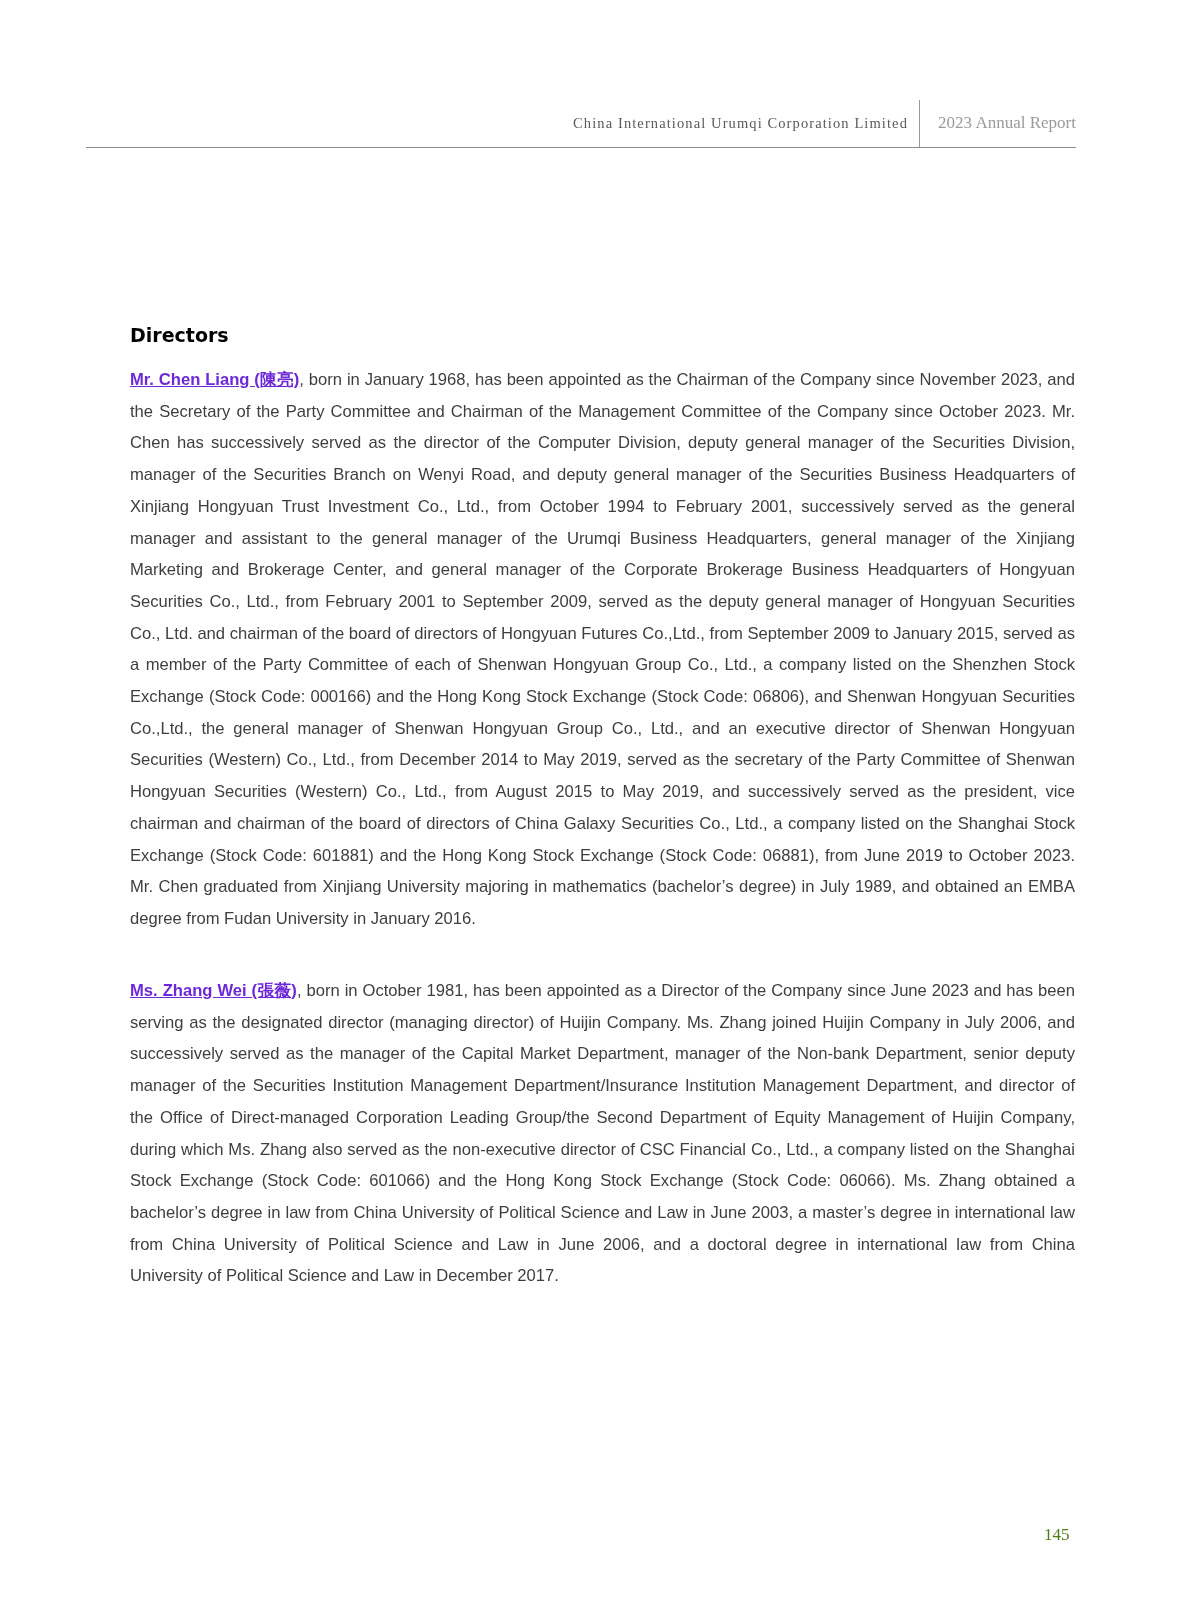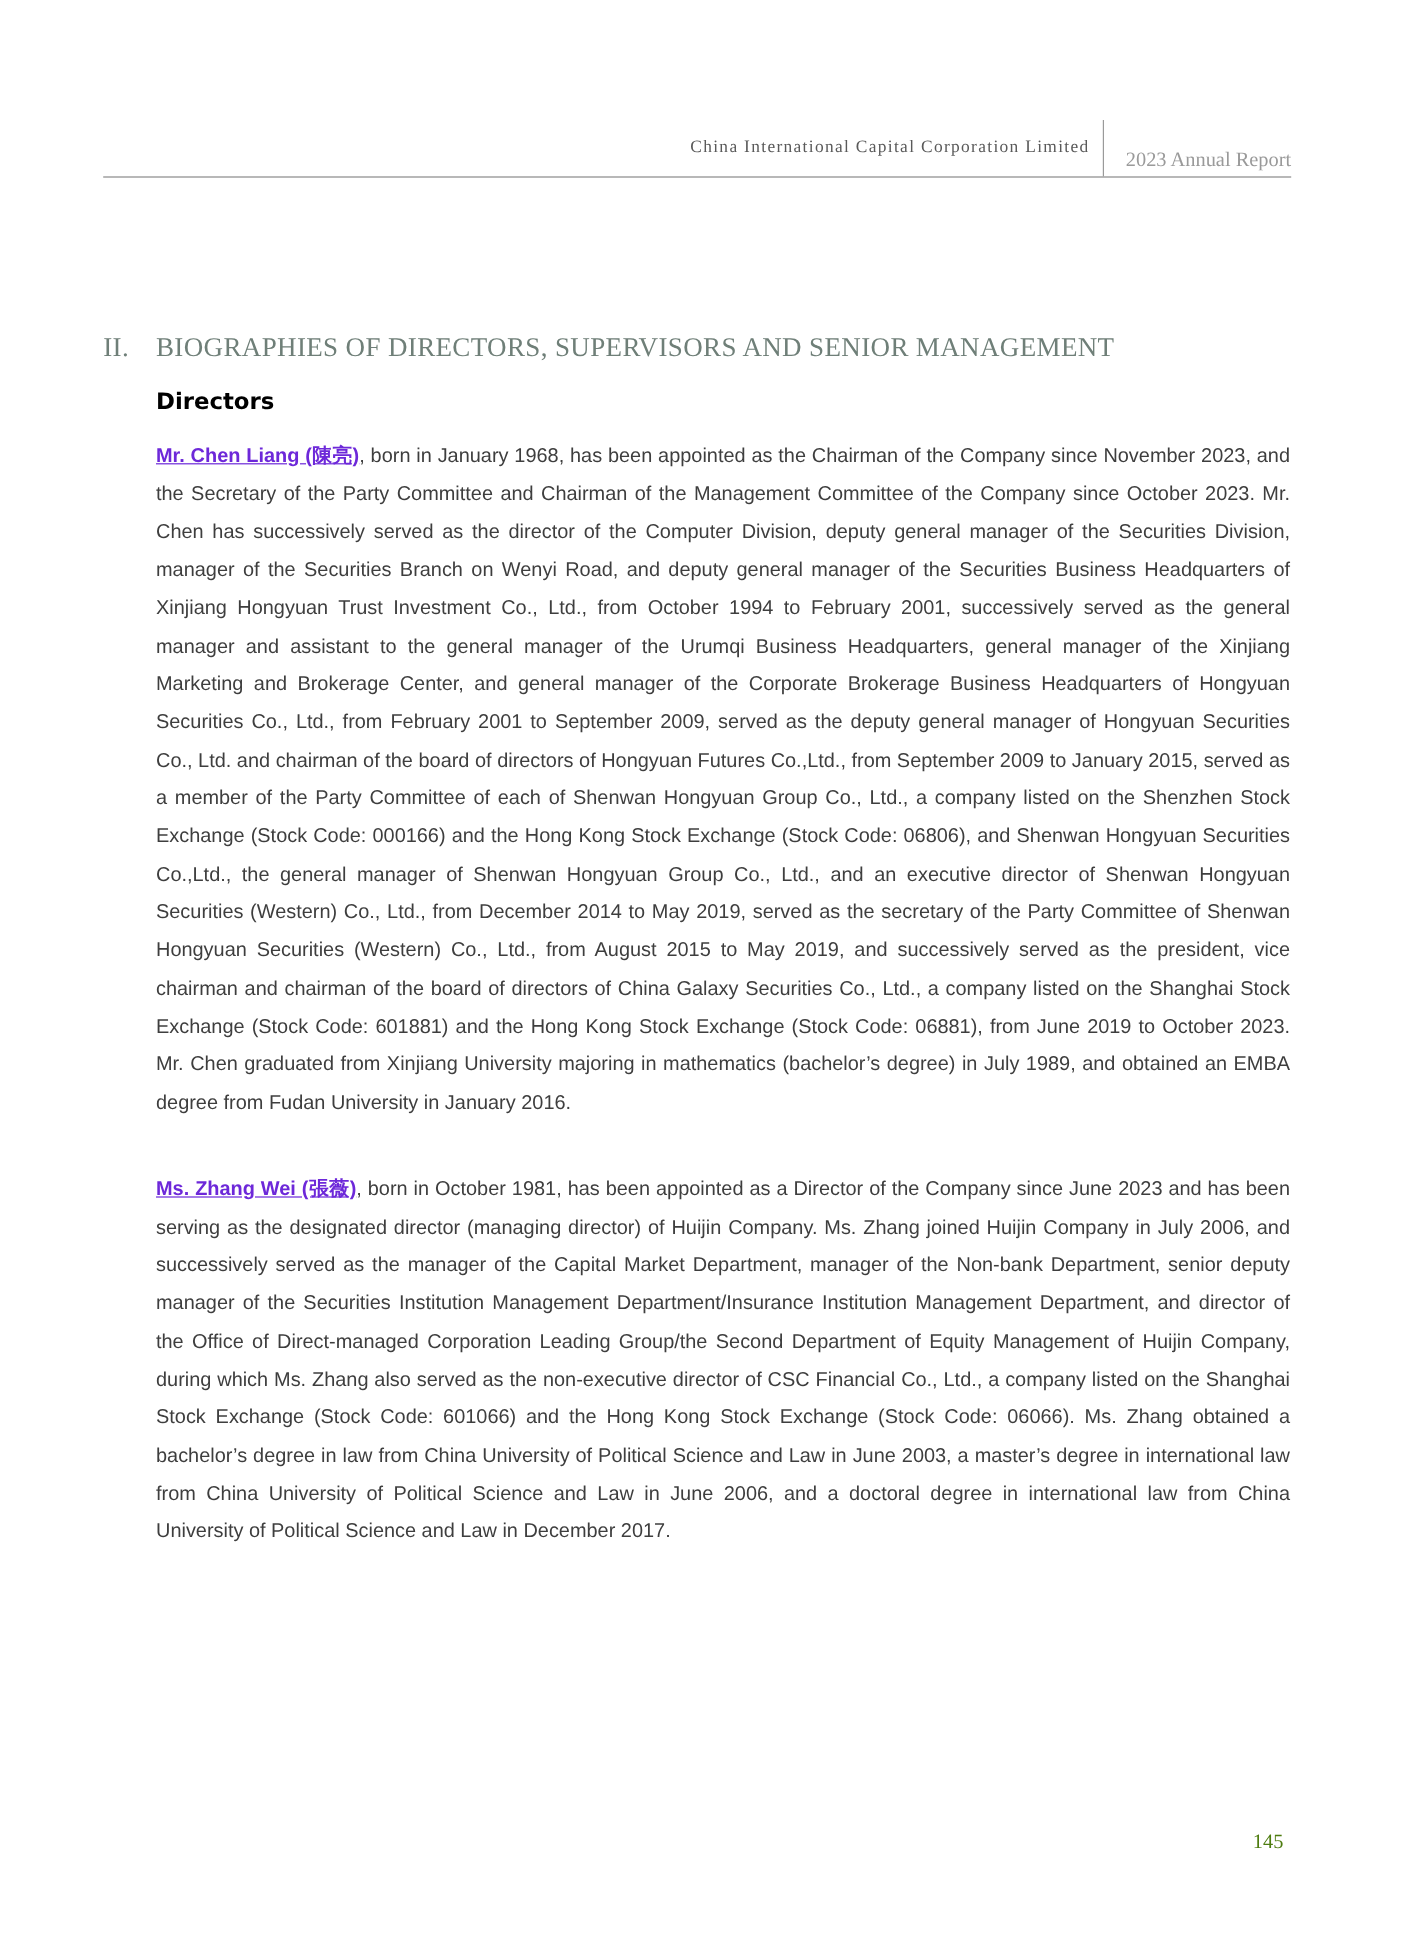--- a/index.html
+++ b/index.html
@@ -14,21 +14,21 @@
     position: absolute; right: 168px; top: 15px;
     font-family: "Liberation Serif", serif; font-size: 14.5px; letter-spacing: 1.1px;
     color: #5a5a5a; white-space: nowrap;
   }
   .running-header .divider {
     position: absolute; right: 156px; top: 0; width: 1px; height: 47px; background: #9a9a9a;
   }
   .running-header .report {
     position: absolute; right: 0; top: 13px;
     font-family: "Liberation Serif", serif; font-size: 17px;
-    color: #9a9a9a; white-space: nowrap; margin-top: 10px;
+    color: #9a9a9a; white-space: nowrap;
   }
 
   .section-heading {
     position: absolute; left: 86px; top: 277px; width: 1000px;
     font-family: "Liberation Serif", serif; font-size: 22.5px; color: #6f7f78;
     letter-spacing: 0.3px; white-space: nowrap;
   }
   .section-heading .num { display: inline-block; width: 44px; }
 
   .subheading {
@@ -49,28 +49,25 @@
     position: absolute; left: 1044px; top: 1525px;
     font-family: "Liberation Serif", serif; font-size: 17px; color: #4d7c0f;
   }
 </style>
 </head>
 <body>
 
 <div class="page">
 
   <div class="running-header">
-    <span class="company">China International Capital Corporation Limited</span>
+    <span class="company">China International Urumqi Corporation Limited</span>
     <span class="divider"></span>
     <span class="report">2023 Annual Report</span>
   </div>
 
-  <div class="section-heading">
-    <span class="num">II.</span><span>BIOGRAPHIES OF DIRECTORS, SUPERVISORS AND SENIOR MANAGEMENT</span>
-  </div>
 
   <div class="subheading">Directors</div>
 
   <p class="body-text bio-1" style="margin:0;"><span class="bio-name">Mr. Chen Liang (陳亮)</span><span>, born in January 1968, has been appointed as the Chairman of the Company since November 2023, and the Secretary of the Party Committee and Chairman of the Management Committee of the Company since October 2023. Mr. Chen has successively served as the director of the Computer Division, deputy general manager of the Securities Division, manager of the Securities Branch on Wenyi Road, and deputy general manager of the Securities Business Headquarters of Xinjiang Hongyuan Trust Investment Co., Ltd., from October 1994 to February 2001, successively served as the general manager and assistant to the general manager of the Urumqi Business Headquarters, general manager of the Xinjiang Marketing and Brokerage Center, and general manager of the Corporate Brokerage Business Headquarters of Hongyuan Securities Co., Ltd., from February 2001 to September 2009, served as the deputy general manager of Hongyuan Securities Co., Ltd. and chairman of the board of directors of Hongyuan Futures Co.,Ltd., from September 2009 to January 2015, served as a member of the Party Committee of each of Shenwan Hongyuan Group Co., Ltd., a company listed on the Shenzhen Stock Exchange (Stock Code: 000166) and the Hong Kong Stock Exchange (Stock Code: 06806), and Shenwan Hongyuan Securities Co.,Ltd., the general manager of Shenwan Hongyuan Group Co., Ltd., and an executive director of Shenwan Hongyuan Securities (Western) Co., Ltd., from December 2014 to May 2019, served as the secretary of the Party Committee of Shenwan Hongyuan Securities (Western) Co., Ltd., from August 2015 to May 2019, and successively served as the president, vice chairman and chairman of the board of directors of China Galaxy Securities Co., Ltd., a company listed on the Shanghai Stock Exchange (Stock Code: 601881) and the Hong Kong Stock Exchange (Stock Code: 06881), from June 2019 to October 2023. Mr. Chen graduated from Xinjiang University majoring in mathematics (bachelor’s degree) in July 1989, and obtained an EMBA degree from Fudan University in January 2016.</span></p>
 
   <p class="body-text bio-2" style="margin:0;"><span class="bio-name">Ms. Zhang Wei (張薇)</span><span>, born in October 1981, has been appointed as a Director of the Company since June 2023 and has been serving as the designated director (managing director) of Huijin Company. Ms. Zhang joined Huijin Company in July 2006, and successively served as the manager of the Capital Market Department, manager of the Non-bank Department, senior deputy manager of the Securities Institution Management Department/Insurance Institution Management Department, and director of the Office of Direct-managed Corporation Leading Group/the Second Department of Equity Management of Huijin Company, during which Ms. Zhang also served as the non-executive director of CSC Financial Co., Ltd., a company listed on the Shanghai Stock Exchange (Stock Code: 601066) and the Hong Kong Stock Exchange (Stock Code: 06066). Ms. Zhang obtained a bachelor’s degree in law from China University of Political Science and Law in June 2003, a master’s degree in international law from China University of Political Science and Law in June 2006, and a doctoral degree in international law from China University of Political Science and Law in December 2017.</span></p>
 
   <div class="page-number">145</div>
 
 </div>

